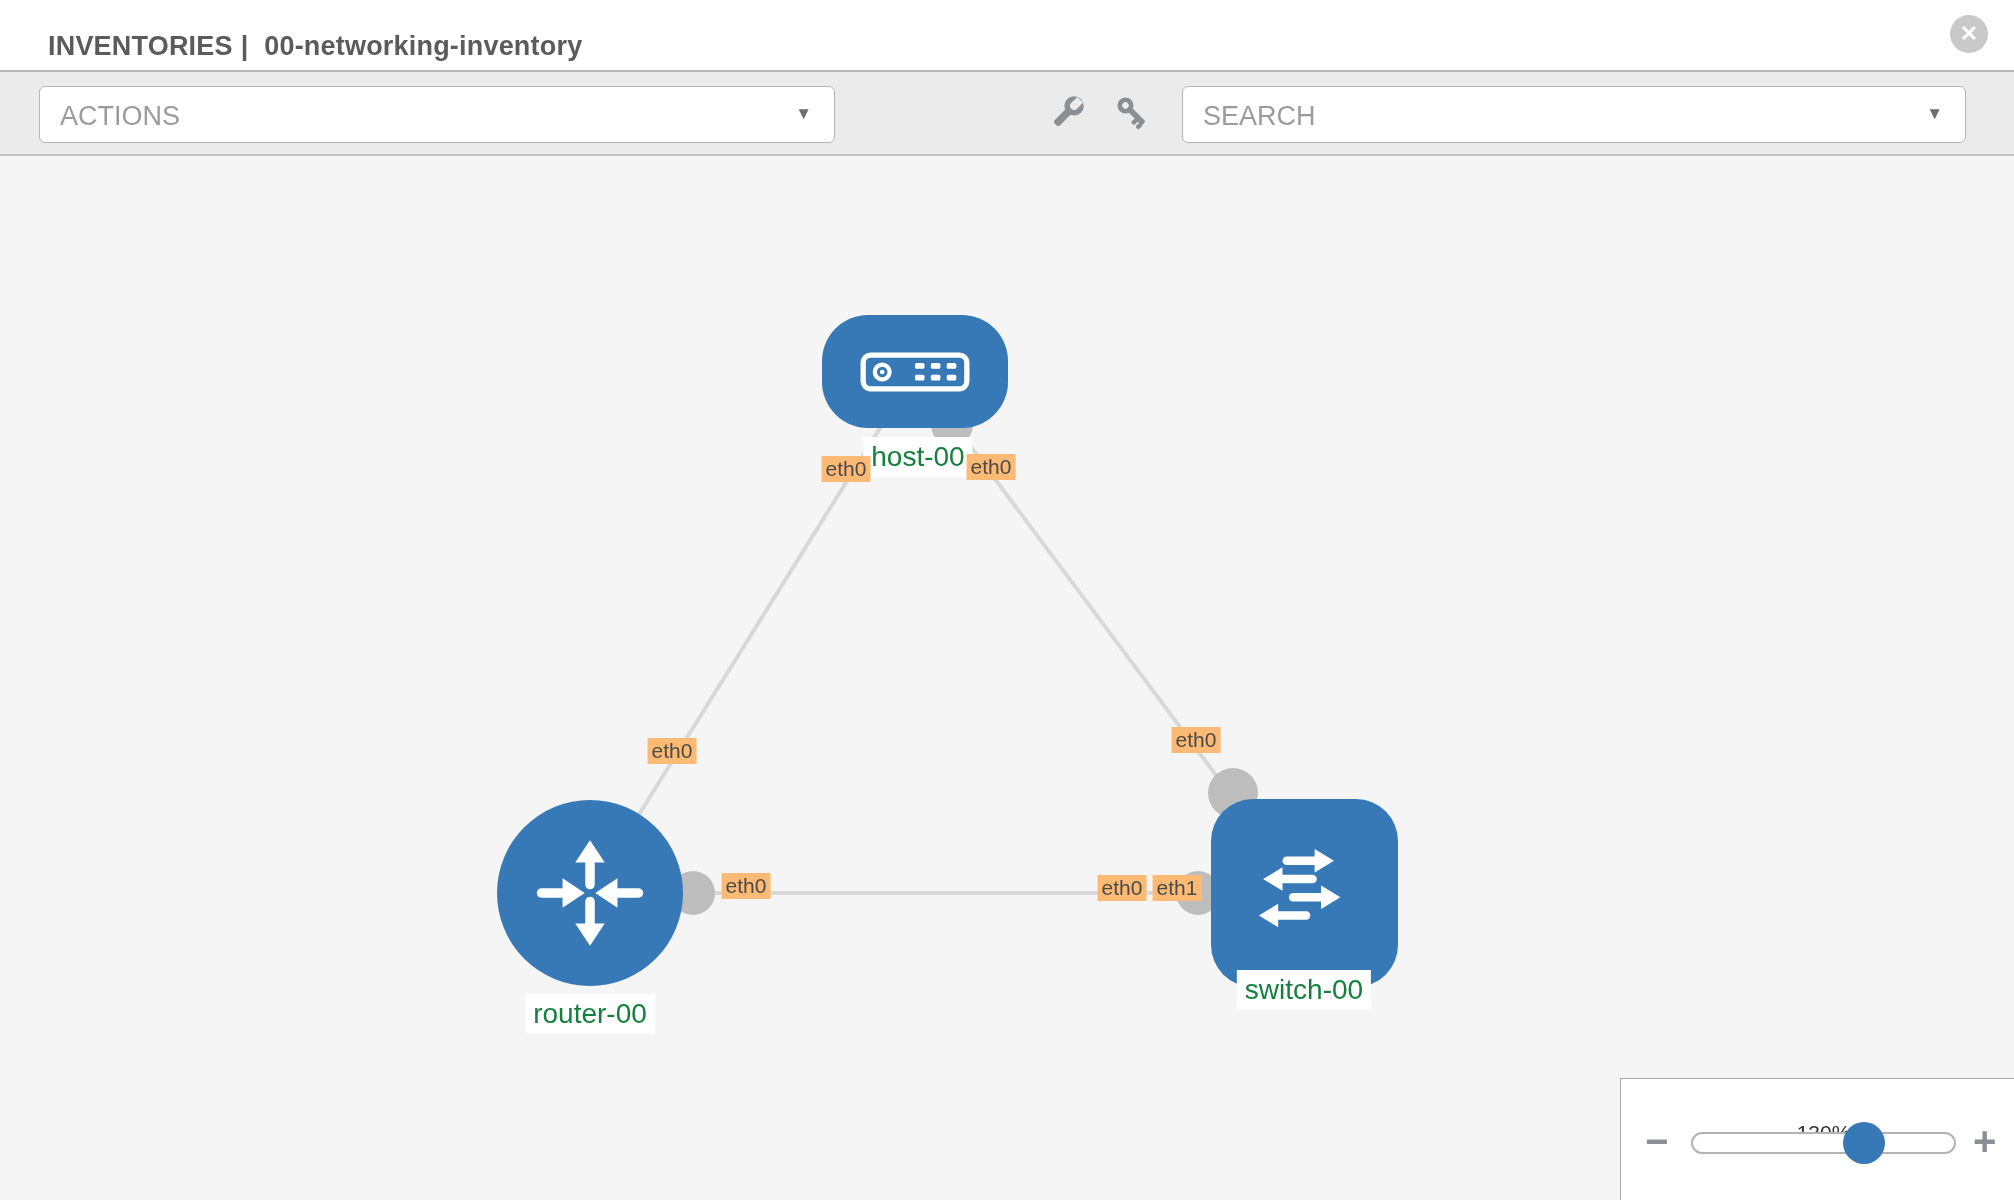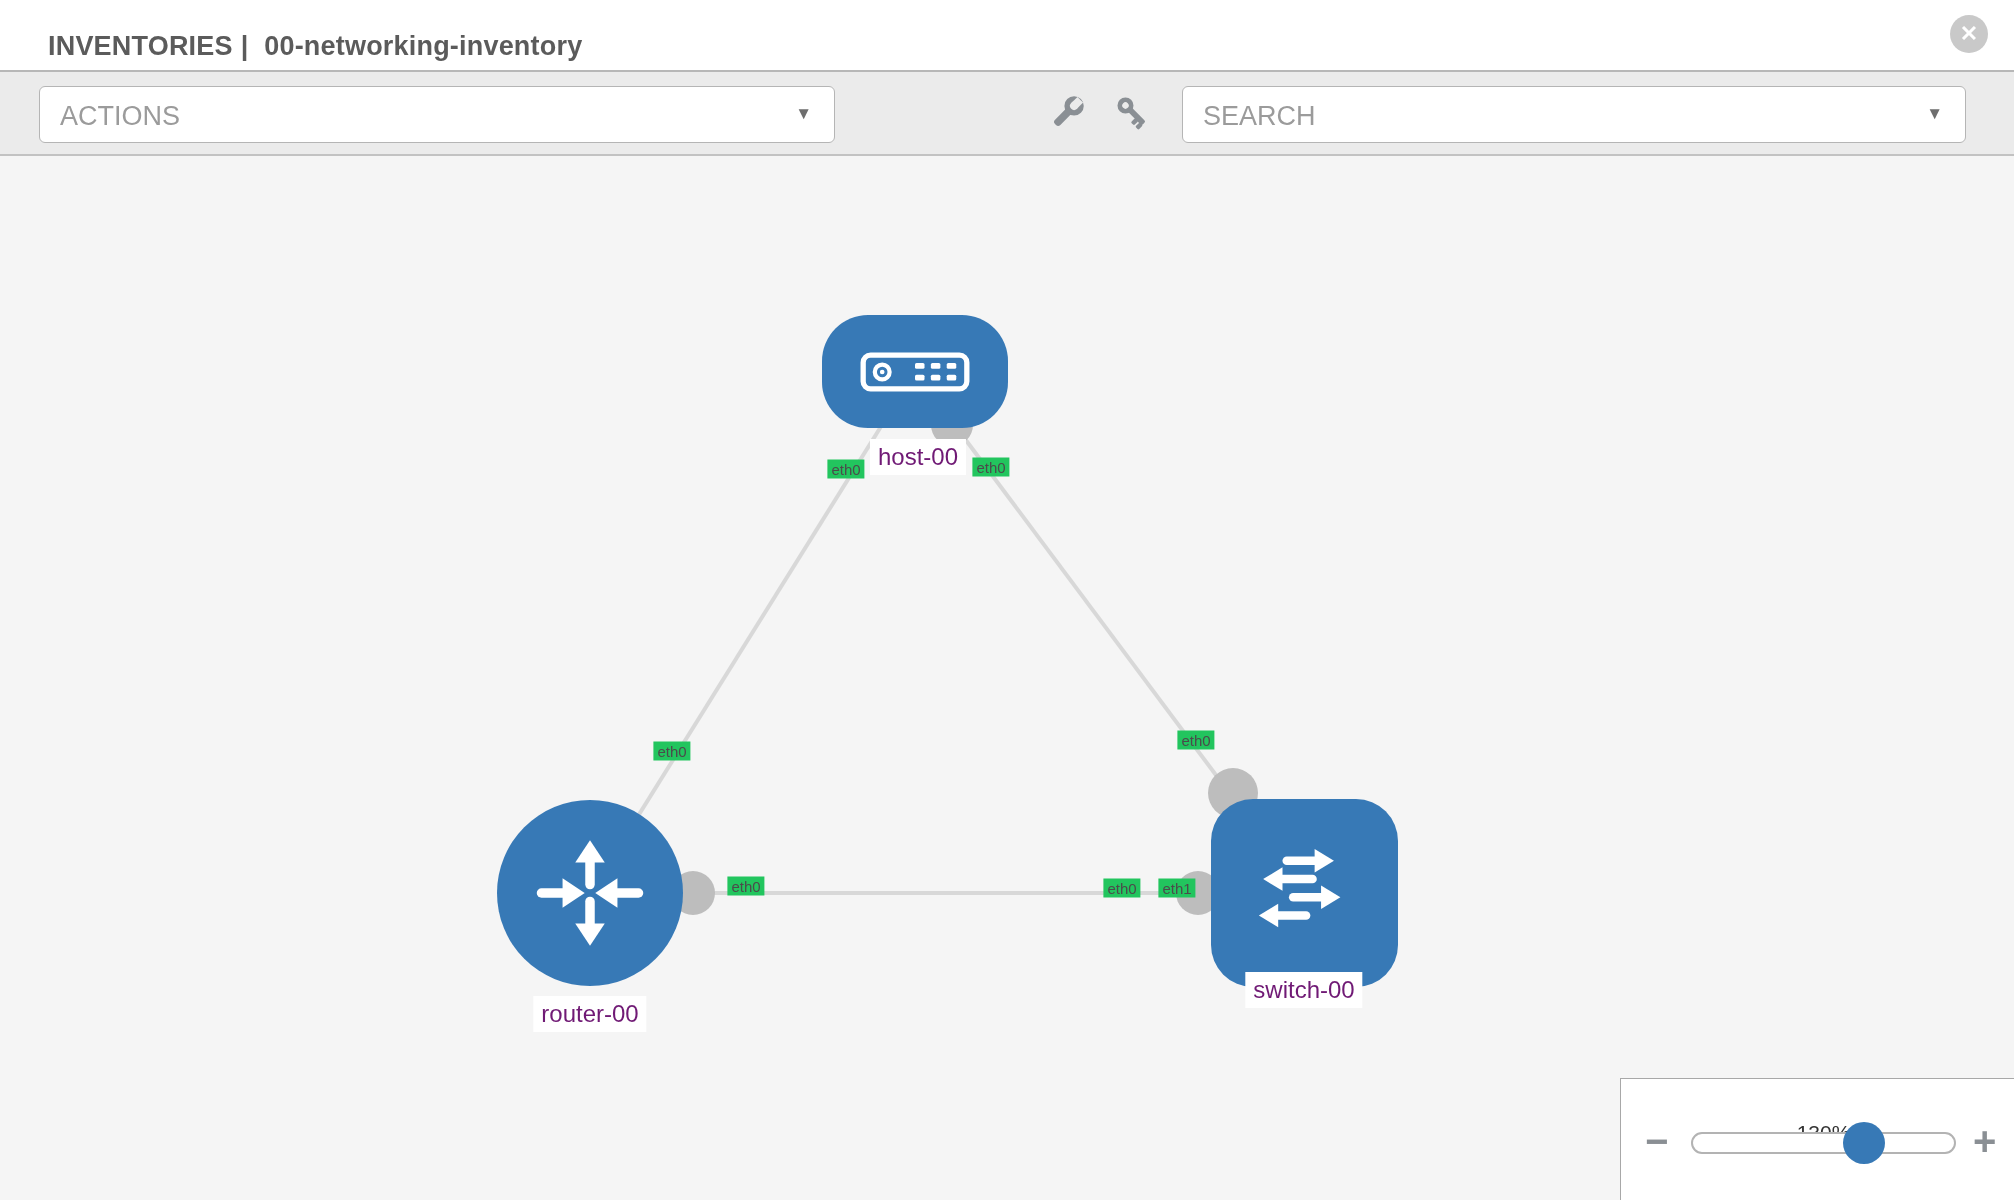--- a/index.html
+++ b/index.html
@@ -34,24 +34,24 @@
   .canvas { position:absolute; left:0; top:156px; width:2014px; height:1044px;
             background:#f5f5f5; }
   .edges-svg { position:absolute; left:0; top:0; z-index:1; }
   .node { position:absolute; z-index:3; background:#3779b6; display:flex;
           align-items:center; justify-content:center; cursor:pointer; }
   .node-host   { left:822px;  top:159px; width:186px; height:113px; border-radius:46px; }
   .node-router { left:497px;  top:644px; width:186px; height:186px; border-radius:50%; }
   .node-switch { left:1211px; top:643px; width:187px; height:188px; border-radius:42px; }
 
   .nlabel { position:absolute; z-index:4; transform:translate(-50%,-50%);
-            background:#ffffff; color:#701a75; font-size:24px; padding:4px 8px;
+            background:#ffffff; color:#15803d; font-size:28px; padding:4px 8px;
             white-space:nowrap; }
   .elabel { position:absolute; z-index:4; transform:translate(-50%,-50%);
-            background:#22c55e; color:#4b4b4b; font-size:15px; padding:1px 4px;
+            background:#fdba74; color:#4b4b4b; font-size:21px; padding:1px 4px;
             white-space:nowrap;text-align:center; }
   .elabel.under { z-index:4; }
   .elabel.over  { z-index:5;margin-left:36px; }
 
   
   .zoom-panel { position:absolute; left:1620px; top:922px; width:400px; height:130px;
                 background:#ffffff; border:1px solid #a8a8a8; z-index:6; }
   .zoom-level { position:absolute; left:70px; width:265px; top:14px; text-align:center;
                 font-size:21px; color:#333333;margin-top:28px; }
   .zoom-minus, .zoom-plus { position:absolute; top:40px; font-size:40px; font-weight:bold;

